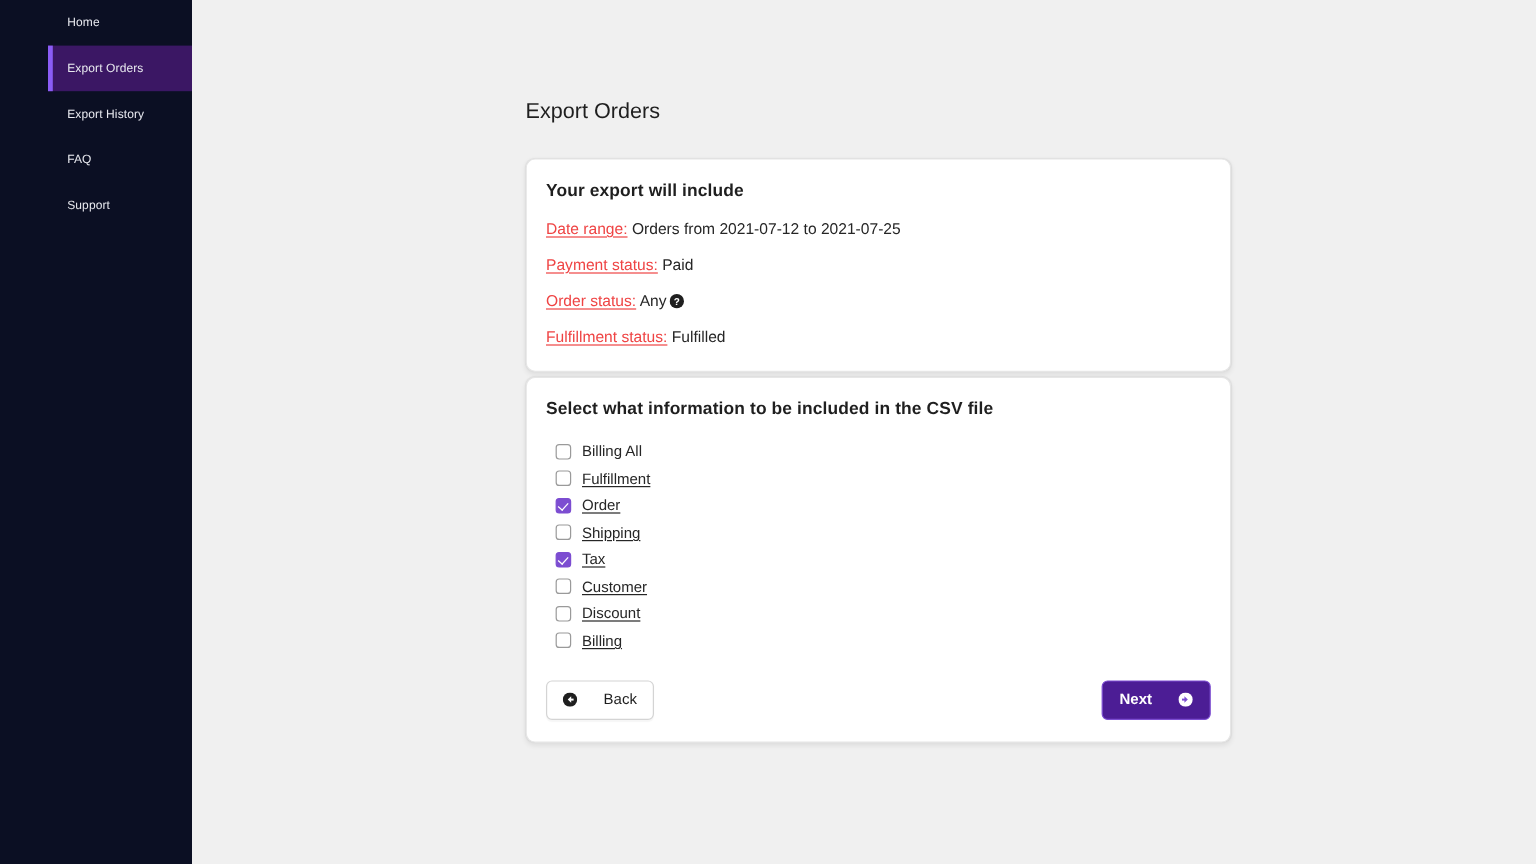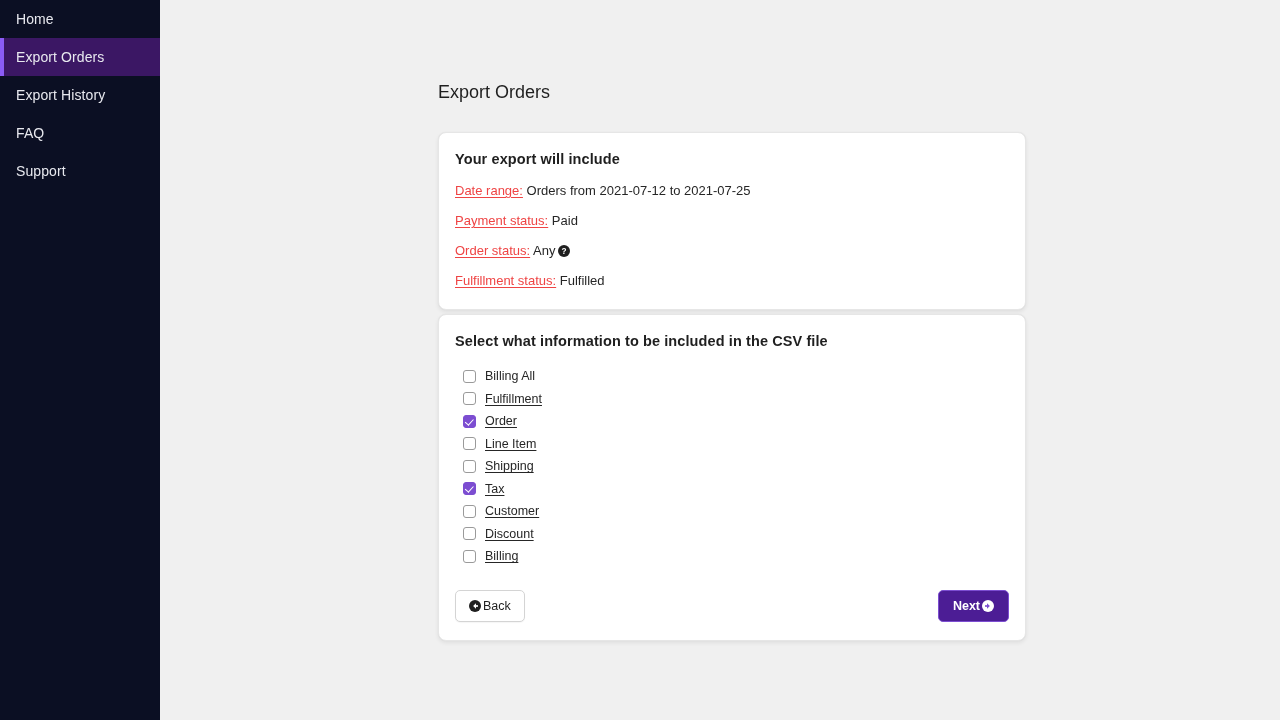--- a/index.html
+++ b/index.html
@@ -33,24 +33,25 @@
     background: #0b0f23;
     padding-top: 0;
   }
   .nav-item {
     position: relative;
     height: 38px;
     display: flex;
     align-items: center;
     padding-left: 16px;
     color: #e8e9ef;
-    font-size: 14px;
+    font-size: 10px;
     letter-spacing: 0.1px;
     cursor: pointer;
     user-select: none;
+    margin-left: 40px;
   }
   .nav-item.active {
     background: #3b1764;
   }
   .nav-item.active::before {
     content: "";
     position: absolute;
     left: 0;
     top: 0;
     bottom: 0;
@@ -179,21 +180,21 @@
   
   .card-actions {
     display: flex;
     justify-content: space-between;
     align-items: center;
     margin-top: 22px;
   }
   .btn {
     display: inline-flex;
     align-items: center;
-    gap: 2px;
+    gap: 22px;
     font-family: "Liberation Sans", sans-serif;
     font-size: 12.5px;
     border-radius: 5px;
     cursor: pointer;
     line-height: 1;
     padding: 9px 13px;
   }
   .btn-back {
     background: #ffffff;
     color: #1f1f1f;
@@ -265,24 +266,20 @@
           <li class="check-row">
             <span class="checkbox"></span>
             <span class="check-label">Fulfillment</span>
           </li>
           <li class="check-row">
             <span class="checkbox checked"></span>
             <span class="check-label">Order</span>
           </li>
           <li class="check-row">
             <span class="checkbox"></span>
-            <span class="check-label">Line Item</span>
-          </li>
-          <li class="check-row">
-            <span class="checkbox"></span>
             <span class="check-label">Shipping</span>
           </li>
           <li class="check-row">
             <span class="checkbox checked"></span>
             <span class="check-label">Tax</span>
           </li>
           <li class="check-row">
             <span class="checkbox"></span>
             <span class="check-label">Customer</span>
           </li>

